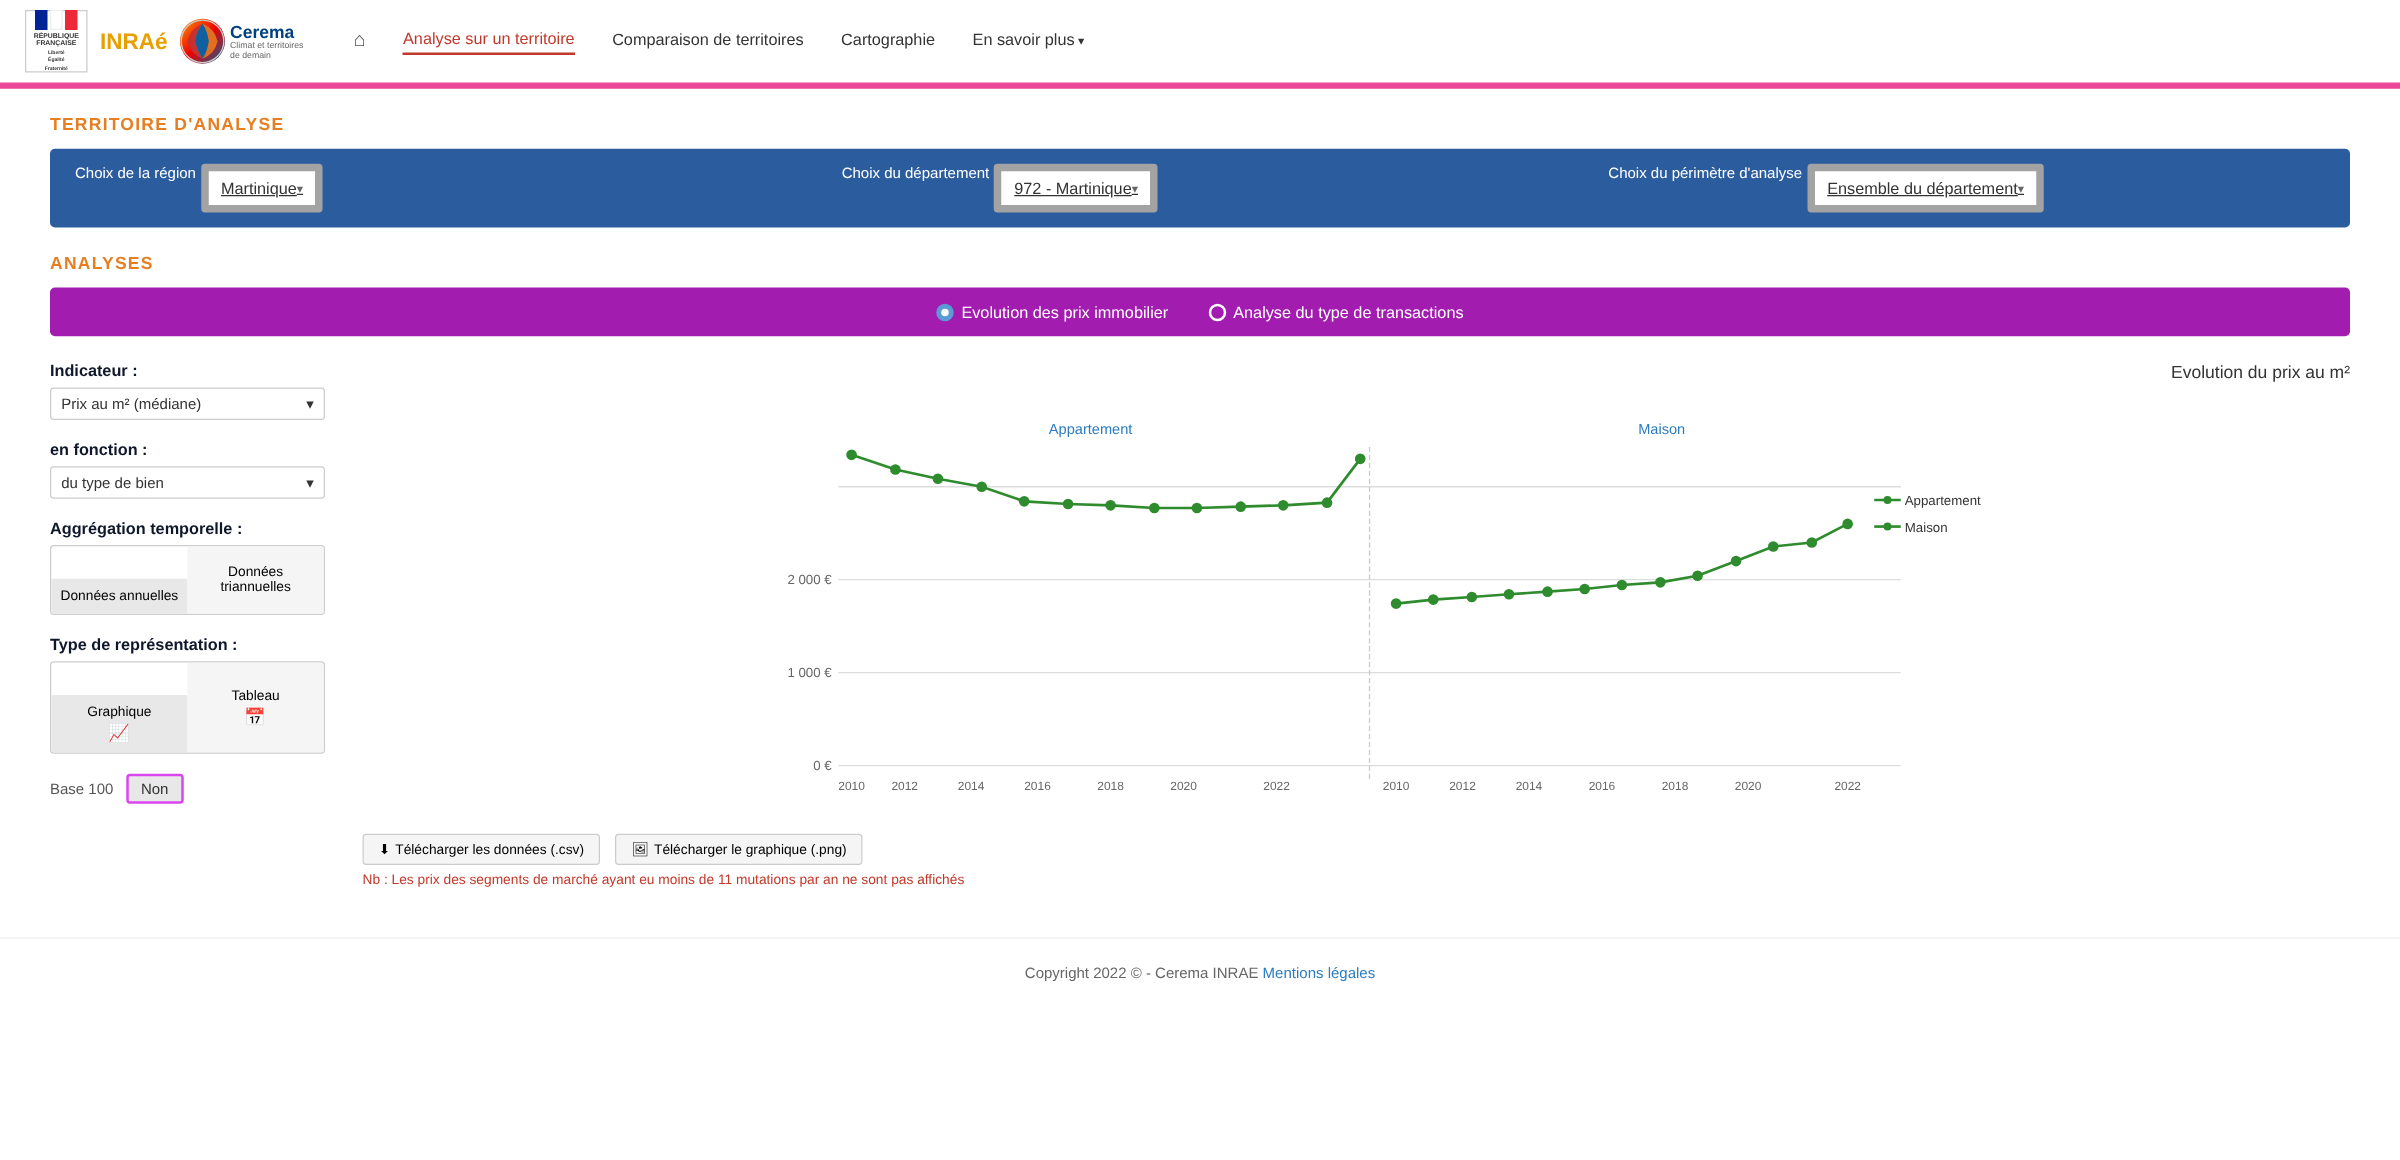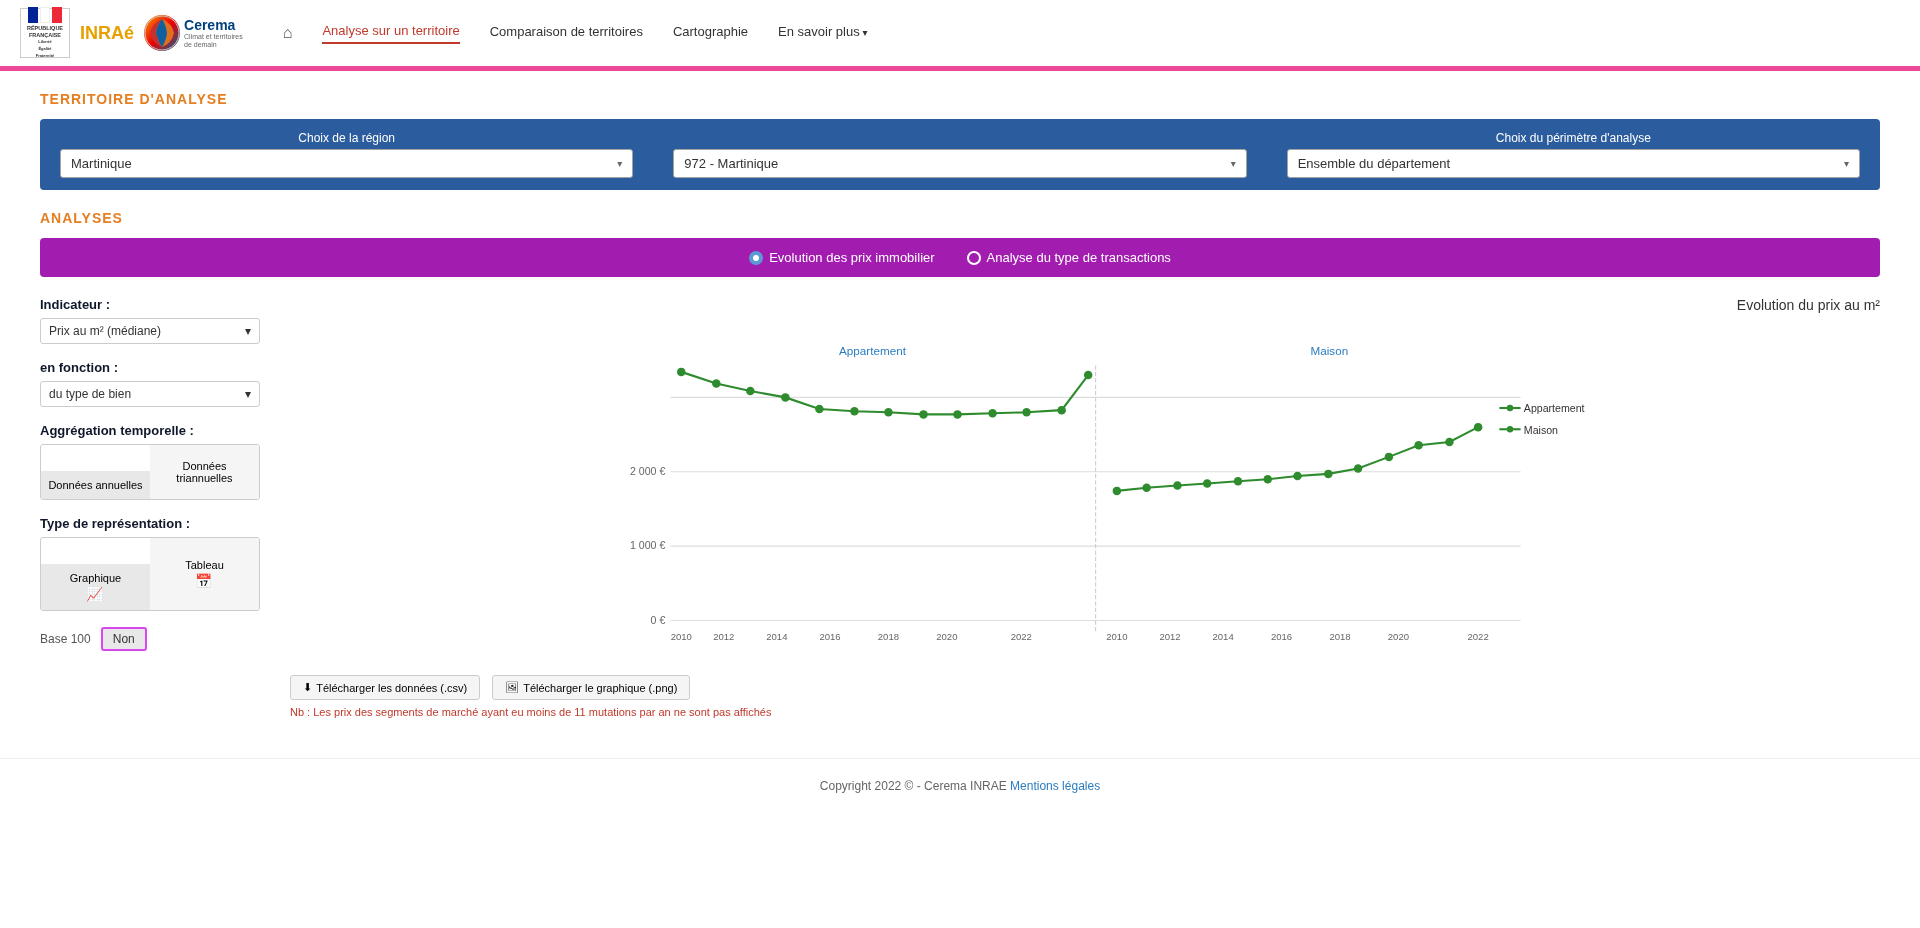--- a/index.html
+++ b/index.html
@@ -119,39 +119,40 @@
       background: #2b5c9e;
       padding: 12px 20px;
       border-radius: 4px;
       display: flex;
       gap: 40px;
       align-items: flex-end;
       margin-bottom: 20px;
     }
     .select-group {
       display: flex;
-      flex-direction: column;
+      flex-direction: row;
       gap: 4px;
       flex: 1;
     }
     .select-group label {
       color: #fff;
       font-size: 12px;
       text-align: center;
     }
     .select-box {
       background: #fff;
-      border: 1px solid #a3a3a3;
+      border: 6px solid #a3a3a3;
       border-radius: 3px;
       padding: 6px 10px;
       display: flex;
       justify-content: space-between;
       align-items: center;
       cursor: pointer;
       font-size: 13px;
+      text-decoration: underline;
     }
     .select-box .arrow { font-size: 10px; color: #666; }
 
     
     .analyses-section { }
     .analyses-panel {
       background: #a21caf;
       padding: 12px 20px;
       border-radius: 4px;
       display: flex;
@@ -365,20 +366,21 @@
   <div class="section-title">TERRITOIRE D'ANALYSE</div>
   <div class="territoire-panel">
     <div class="select-group">
       <label>Choix de la région</label>
       <div class="select-box">
         <span>Martinique</span>
         <span class="arrow">▾</span>
       </div>
     </div>
     <div class="select-group">
+      <label>Choix du département</label>
       <div class="select-box">
         <span>972 - Martinique</span>
         <span class="arrow">▾</span>
       </div>
     </div>
     <div class="select-group">
       <label>Choix du périmètre d'analyse</label>
       <div class="select-box">
         <span>Ensemble du département</span>
         <span class="arrow">▾</span>

